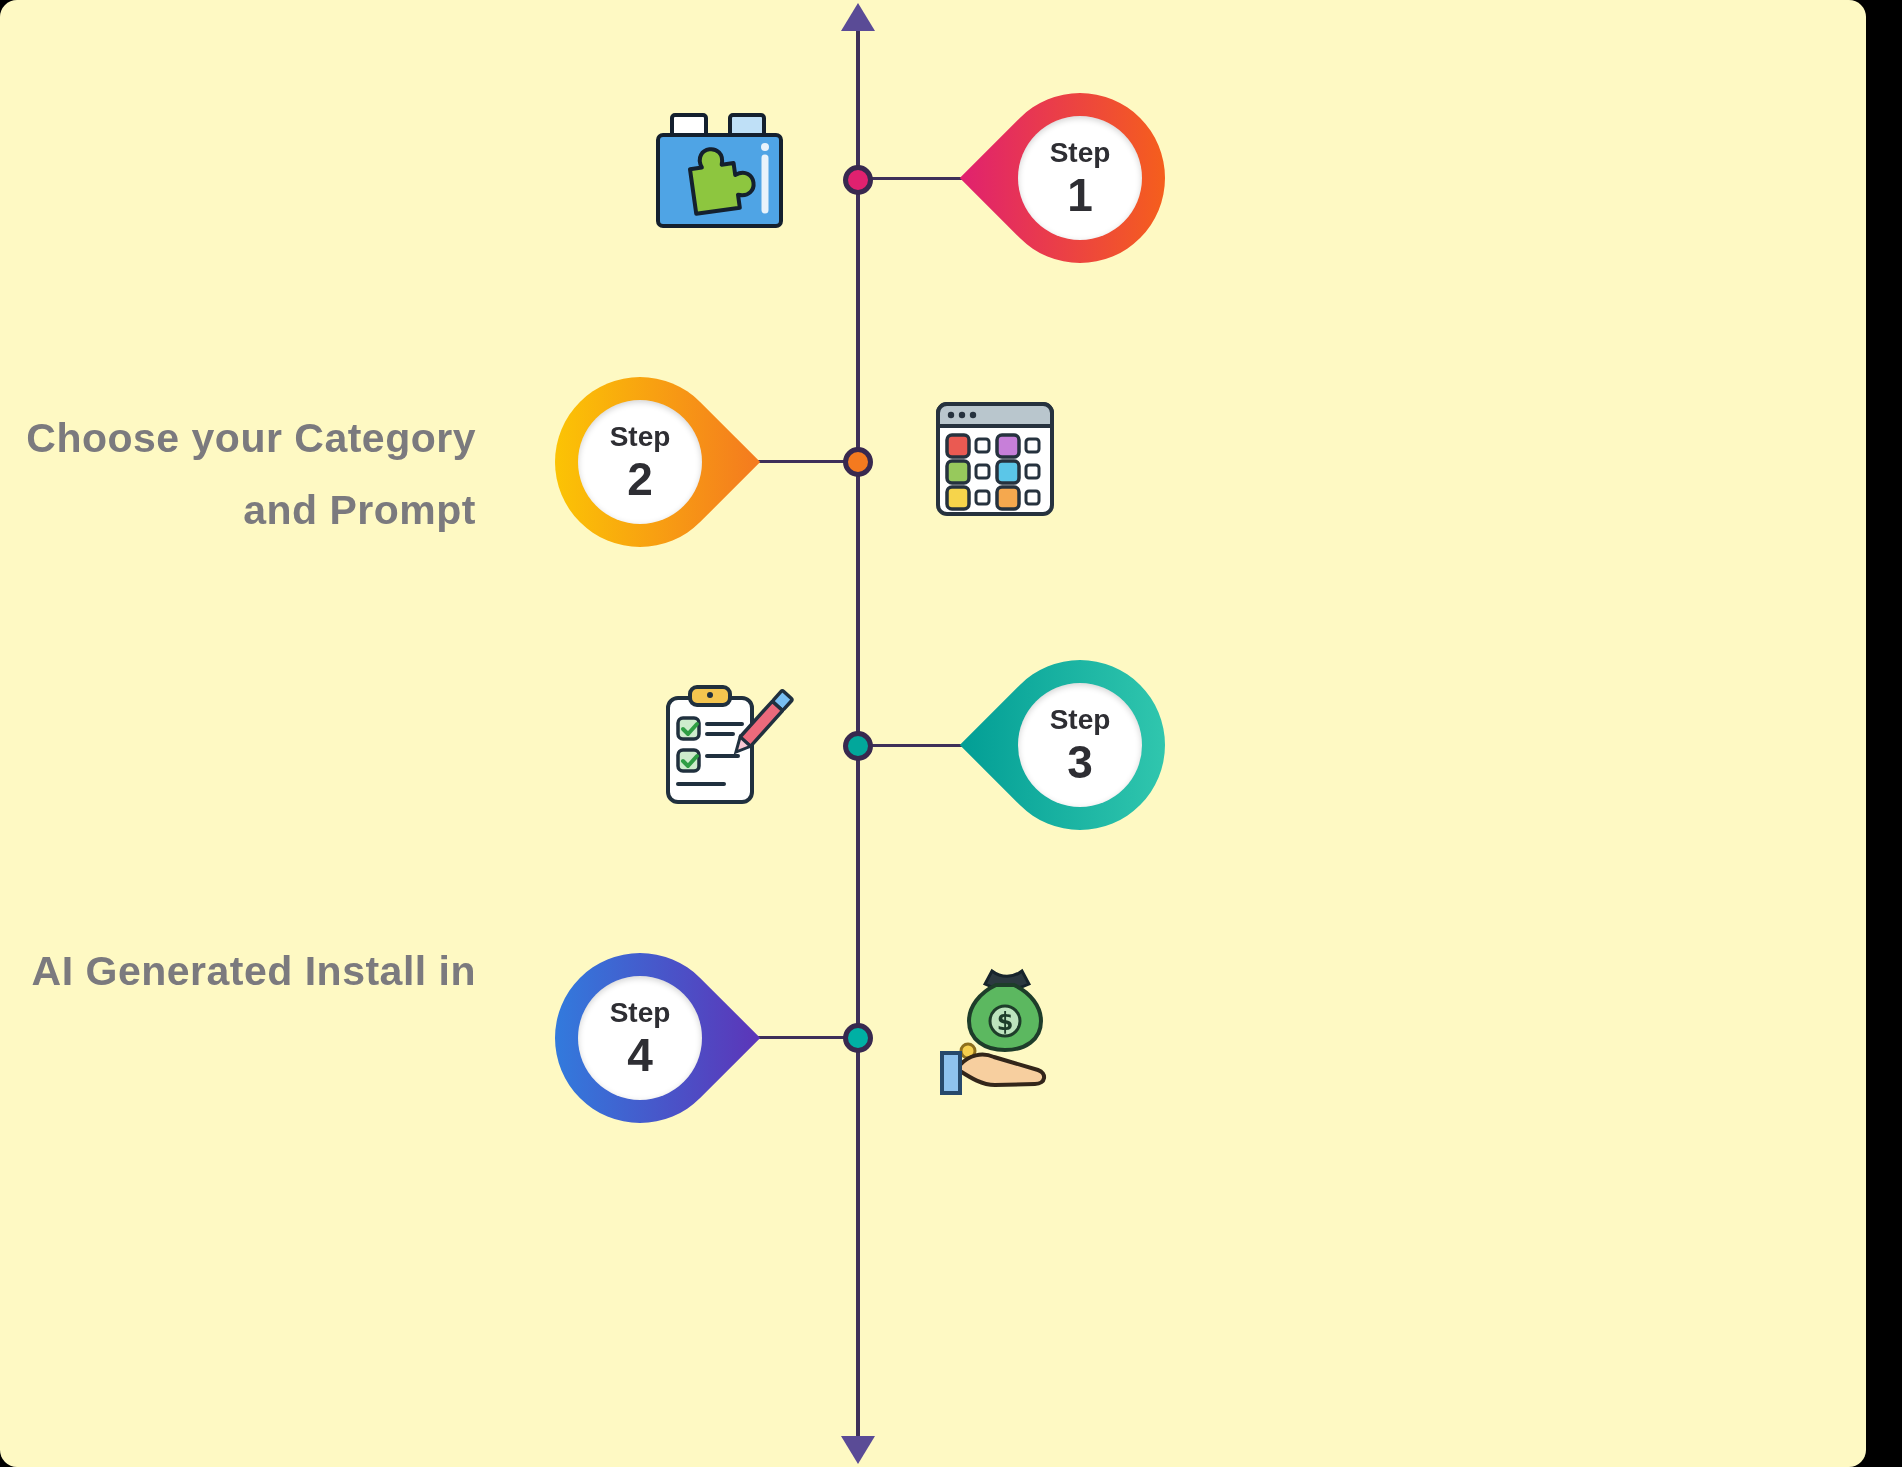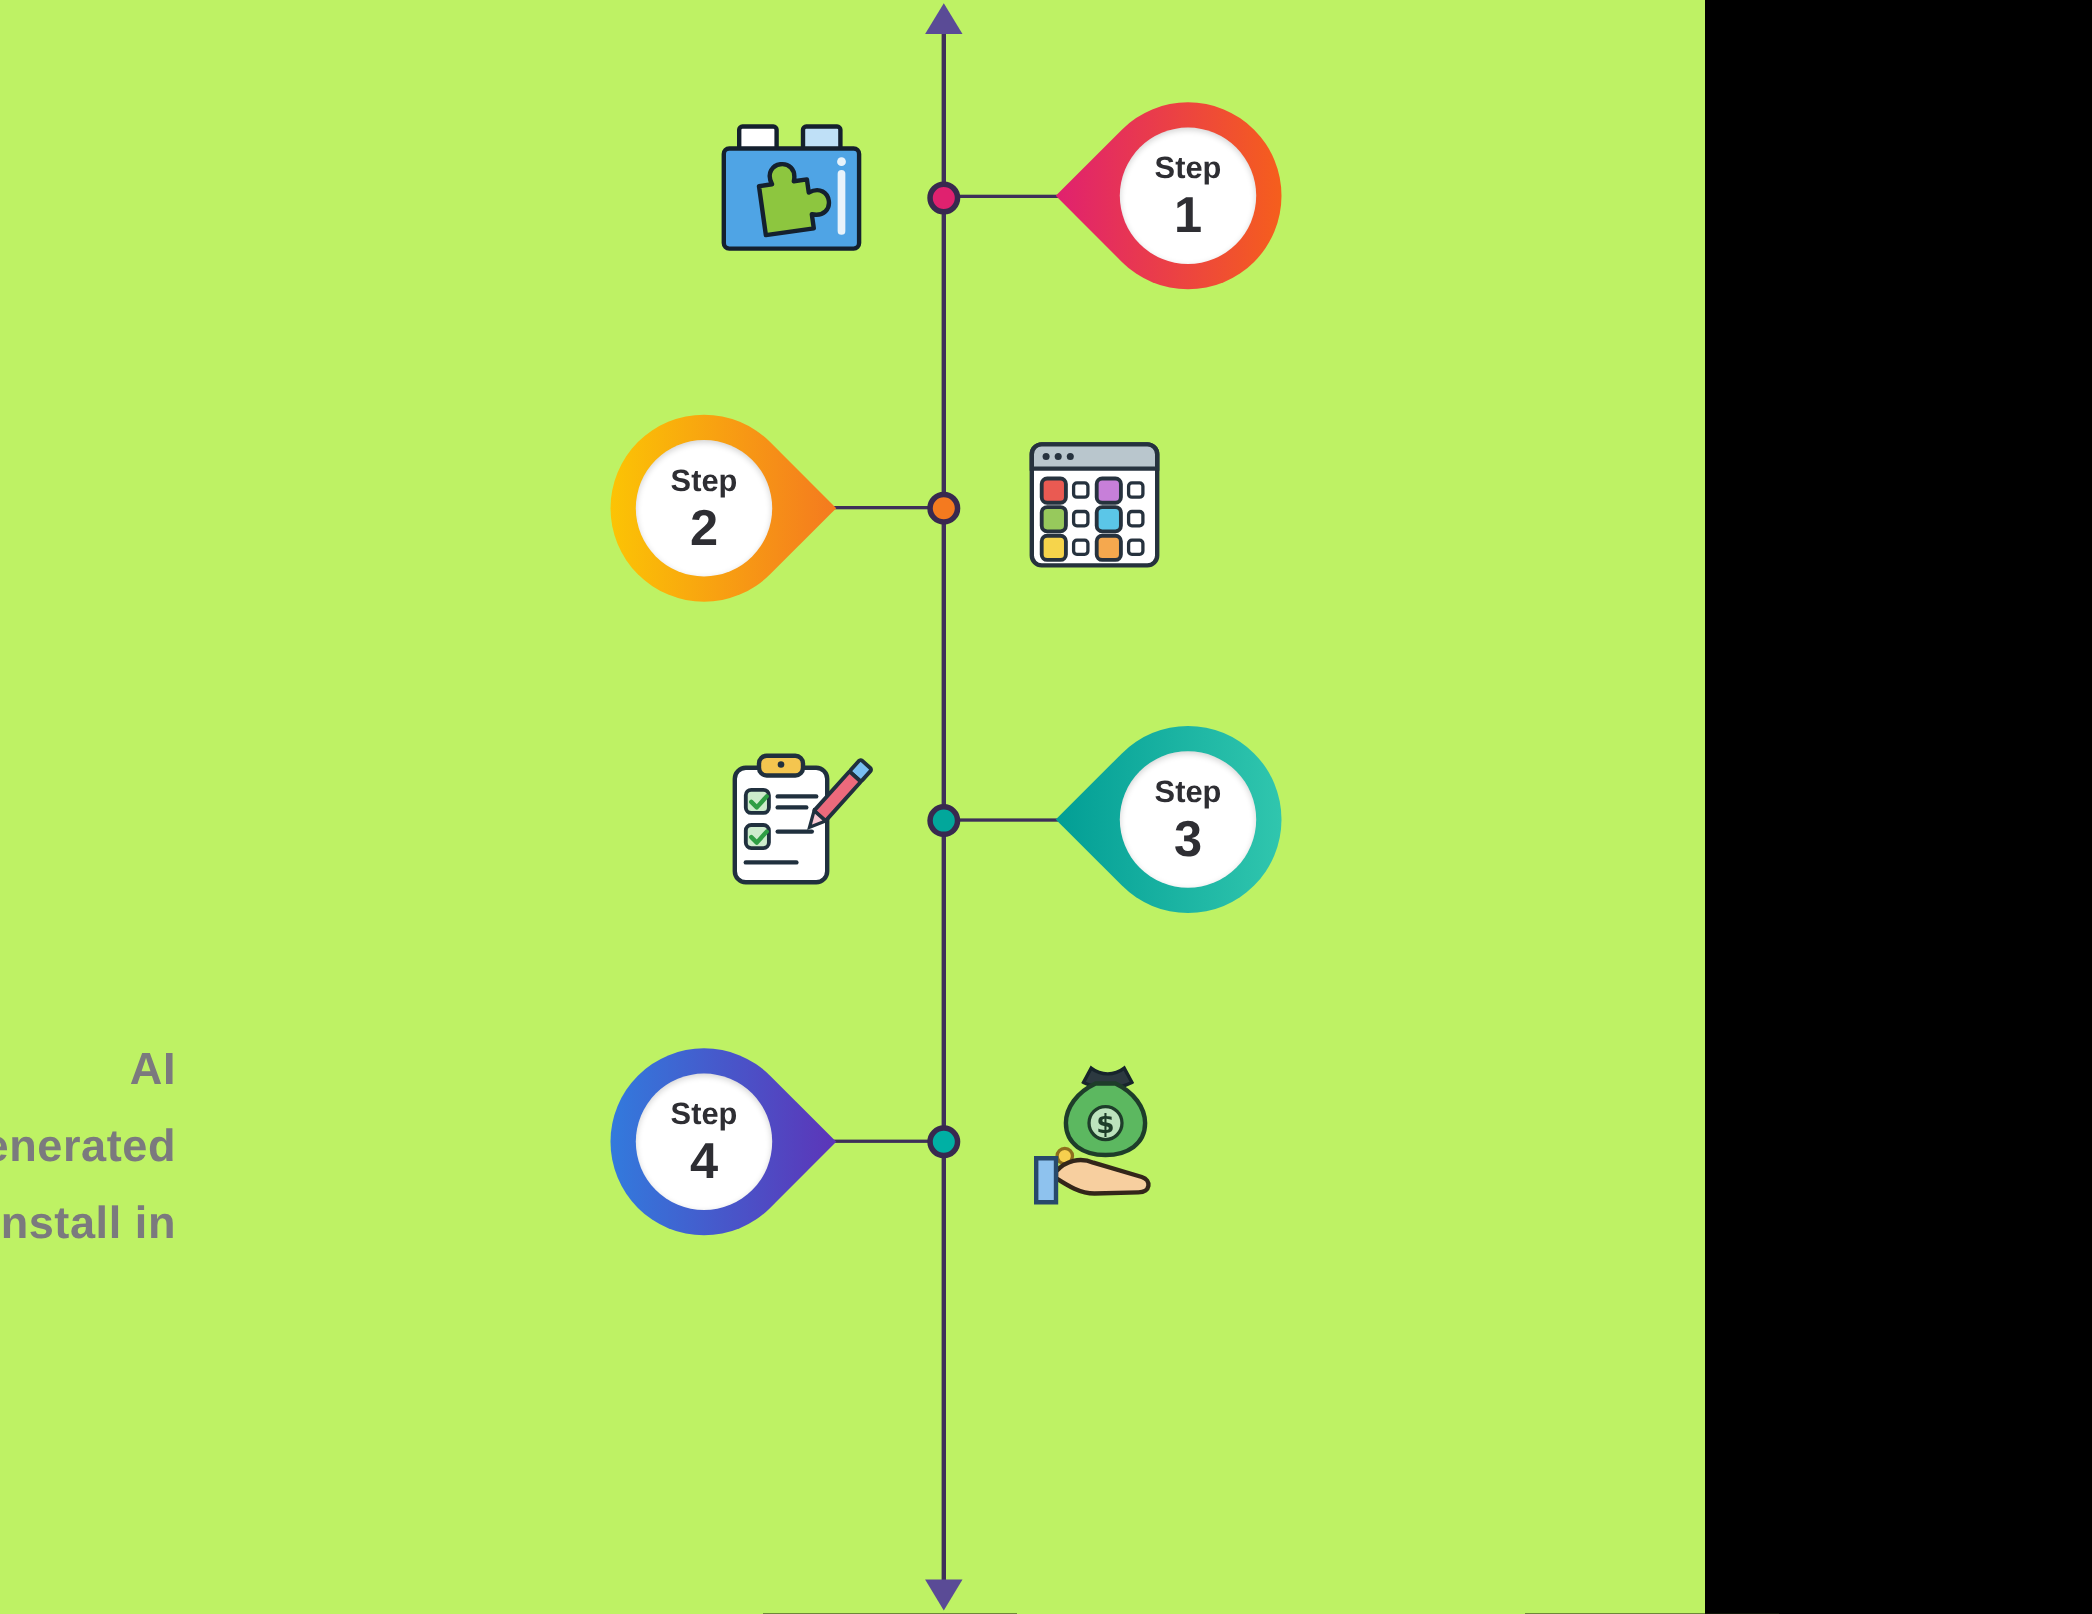--- a/index.html
+++ b/index.html
@@ -1,18 +1,19 @@
 <!DOCTYPE html>
 <html><head>
 <meta charset="utf-8">
 <style>
   html,body{margin:0;padding:0;background:#000;}
   .canvas{
-    position:relative;width:1550px;height:1467px;background:#bef264;overflow:hidden;
+    position:relative;width:1866px;height:1467px;background:#fef9c3;overflow:hidden;
     font-family:"Liberation Sans","DejaVu Sans",sans-serif;
+    border-radius:17px;
   }
   
   .line{position:absolute;left:856px;top:26px;width:4px;height:1412px;background:#3e3059;}
   .connector{position:absolute;height:3px;background:#3e3059;}
   .arrow{position:absolute;width:0;height:0;border-left:17px solid transparent;border-right:17px solid transparent;}
   .arrow-up{left:841px;top:3px;border-bottom:28px solid #5a4b96;}
   .arrow-down{left:841px;top:1436px;border-top:28px solid #5a4b96;}
   .dot{position:absolute;width:20px;height:20px;border-radius:50%;border:5px solid #38294f;background:#888;z-index:5;}
   
   .marker{position:absolute;width:170px;height:170px;z-index:4;}
@@ -78,20 +79,24 @@
 
   <div class="marker point-right" style="left:555px;top:953px;">
     <div class="drop" style="background: linear-gradient(45deg, rgb(43, 134, 227), rgb(92, 53, 184));"></div>
     <div class="badge" style="color: rgb(46, 46, 51); background: rgb(255, 255, 255);">
       <div class="step-word">Step</div>
       <div class="step-num">4</div>
     </div>
   </div>
 
 
+  <div class="label align-right" style="right: 1390px; top: 402px; line-height: 72px; color: rgb(123, 122, 126);">
+    <div>Choose your Category</div>
+    <div>and Prompt</div>
+  </div>
 
 
   <div class="label align-right" style="right: 1390px; top: 936px; line-height: 70px; color: rgb(123, 122, 126);">
     <div>AI Generated Install in</div>
   </div>
 
   <div class="icon" style="left:652px;top:110px;">
     <svg viewBox="0 0 135 122" width="135" height="122">
       <rect x="20" y="5" width="34" height="22" rx="3" fill="#ffffff" stroke="#14202e" stroke-width="4"></rect>
       <rect x="78" y="5" width="34" height="22" rx="3" fill="#bfe0f7" stroke="#14202e" stroke-width="4"></rect>

